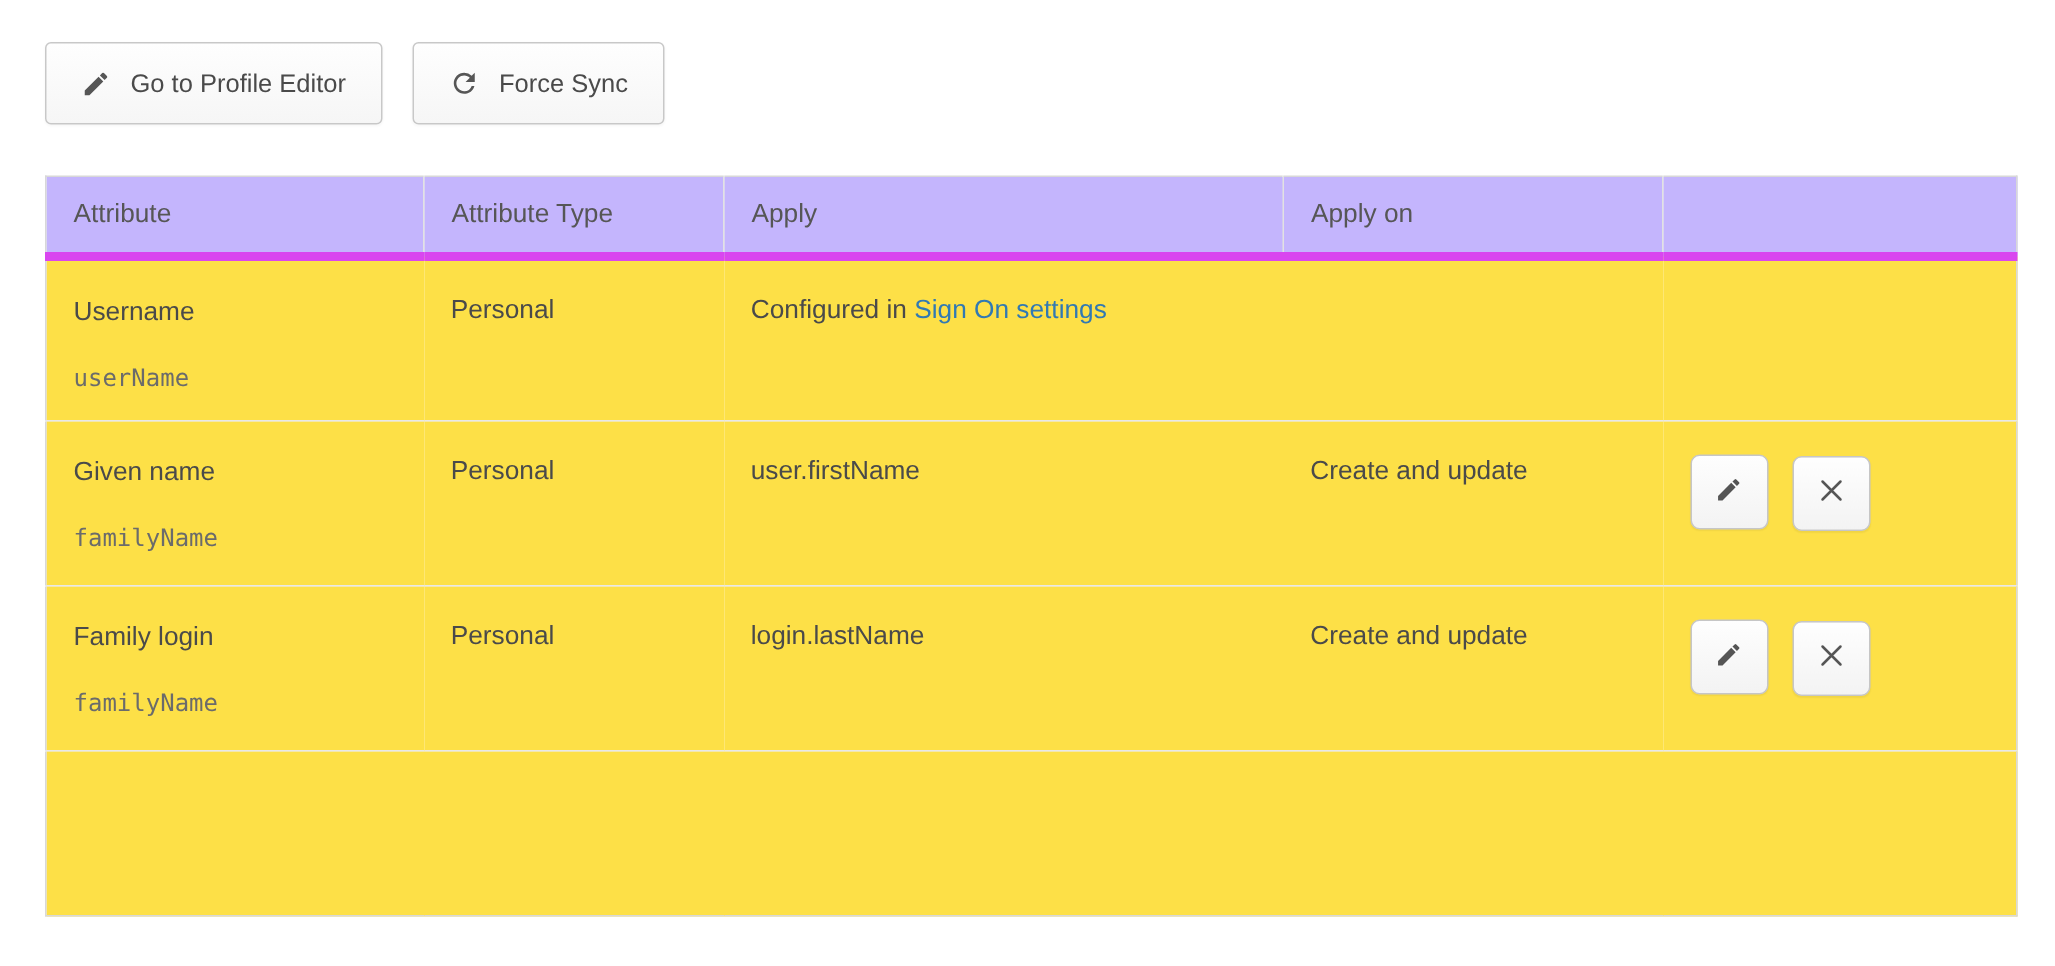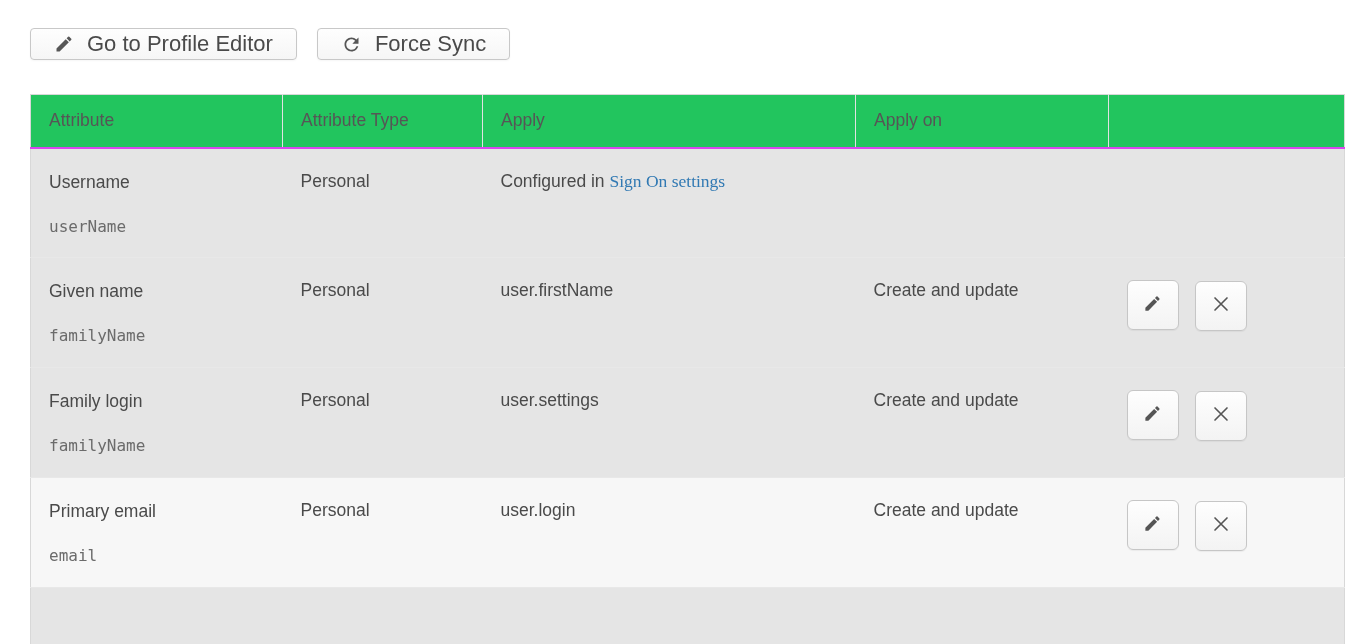--- a/index.html
+++ b/index.html
@@ -4,60 +4,60 @@
 <style>
   * { box-sizing: border-box; }
   html, body { margin: 0; padding: 0; background: #ffffff; }
   body { font-family: "Liberation Sans", sans-serif; color: #4a4a4a; }
   .page { width: 1370px; height: 644px; overflow: hidden; background: #fff; }
 
   
   .toolbar { padding: 28px 0 0 30px; display: flex; gap: 20px; }
   .tb-btn {
     display: inline-flex; align-items: center; gap: 13px;
-    height: 32px; padding: 0 23px;
+    height: 55px; padding: 0 23px;
     background: linear-gradient(#fefefe, #f6f6f6);
     border: 1px solid #c8c8c8; border-radius: 4px;
     font-family: "Liberation Sans", sans-serif;
-    font-size: 22px; color: #4a4a4a; cursor: pointer;
+    font-size: 17px; color: #4a4a4a; cursor: pointer;
     box-shadow: 0 1px 2px rgba(0,0,0,0.04);
     text-align: right;
   }
   .tb-btn .icn { display: inline-flex; align-items: center; }
 
   
   .tbl {
     width: 1314px; margin: 34px 0 0 30px;
     border-collapse: collapse; table-layout: fixed;
     border: 1px solid #d8d8d8;
   }
   .tbl thead th {
-    background: #22c55e; height: 53px;
+    background: #c4b5fd; height: 53px;
     font-weight: 400; font-size: 17.5px; color: #565656;
     text-align: left; padding: 0 0 0 18px;
-    border-bottom: 2px solid #d946ef;
+    border-bottom: 6px solid #d946ef;
     border-right: 1px solid #e2e2e2;
   }
   .tbl thead th:last-child { border-right: none; }
   .tbl tbody td {
     vertical-align: top; height: 110px;
     padding: 22px 0 0 18px;
     font-size: 17.5px; color: #4a4a4a;
     border-top: 1px solid #e8e8e8;
-    background: #e5e5e5;
+    background: #fde047;
   }
   .tbl tbody tr:first-child td { border-top: none; }
   .tbl tbody tr.highlight td { background: #f7f7f7; }
   .attr-label { line-height: 22px; }
   .attr-code {
     font-family: "DejaVu Sans Mono", monospace;
     font-size: 16px; color: #6b6b6b; margin-top: 24px; line-height: 20px;
   }
   .val-cell { padding-left: 15px; }
-  .link { color: #3179b3; text-decoration: none; cursor: pointer; font-family: Liberation Serif, serif; }
+  .link { color: #3179b3; text-decoration: none; cursor: pointer; }
   .actions-cell { padding: 19px 0 0 20px; white-space: nowrap; }
   .icon-btn {
     width: 52px; height: 50px; margin-right: 16px;
     display: inline-flex; align-items: center; justify-content: center;
     background: linear-gradient(#fefefe, #f3f3f3);
     border: 1px solid #c6c6c6; border-radius: 6px;
     box-shadow: 0 1px 1px rgba(0,0,0,0.05);
     cursor: pointer; padding: 0;
   }
   .filler td { height: 60px; border-top: 1px solid #e8e8e8; background: #fff; }
@@ -142,63 +142,39 @@
           </button>
         </td>
       </tr>
 
       <tr>
         <td>
           <div class="attr-label">Family login</div>
           <div class="attr-code">familyName</div>
         </td>
         <td>Personal</td>
-        <td class="val-cell">user.settings</td>
+        <td class="val-cell">login.lastName</td>
         <td>Create and update</td>
         <td class="actions-cell">
           <button class="icon-btn">
             <span>
               <svg width="19" height="19" viewBox="0 0 24 24" fill="#555555">
                   <path d="M3 17.25V21h3.75L17.81 9.94l-3.75-3.75L3 17.25zM20.71 7.04a1 1 0 0 0 0-1.41l-2.34-2.34a1 1 0 0 0-1.41 0l-1.83 1.83 3.75 3.75 1.83-1.83z"></path>
                 </svg>
             </span>
           </button><button class="icon-btn">
             <span>
               <svg width="18" height="18" viewBox="0 0 24 24" fill="none" stroke="#555555" stroke-width="2.2" stroke-linecap="round">
                   <path d="M4 4 L20 20 M20 4 L4 20"></path>
                 </svg>
             </span>
           </button>
         </td>
       </tr>
 
-      <tr class="highlight">
-        <td>
-          <div class="attr-label">Primary email</div>
-          <div class="attr-code">email</div>
-        </td>
-        <td>Personal</td>
-        <td class="val-cell">user.login</td>
-        <td>Create and update</td>
-        <td class="actions-cell">
-          <button class="icon-btn">
-            <span>
-              <svg width="19" height="19" viewBox="0 0 24 24" fill="#555555">
-                  <path d="M3 17.25V21h3.75L17.81 9.94l-3.75-3.75L3 17.25zM20.71 7.04a1 1 0 0 0 0-1.41l-2.34-2.34a1 1 0 0 0-1.41 0l-1.83 1.83 3.75 3.75 1.83-1.83z"></path>
-                </svg>
-            </span>
-          </button><button class="icon-btn">
-            <span>
-              <svg width="18" height="18" viewBox="0 0 24 24" fill="none" stroke="#555555" stroke-width="2.2" stroke-linecap="round">
-                  <path d="M4 4 L20 20 M20 4 L4 20"></path>
-                </svg>
-            </span>
-          </button>
-        </td>
-      </tr>
 
       <tr class="filler">
         <td colspan="5"></td>
       </tr>
 
     </tbody>
   </table>
 
 </div>
 

